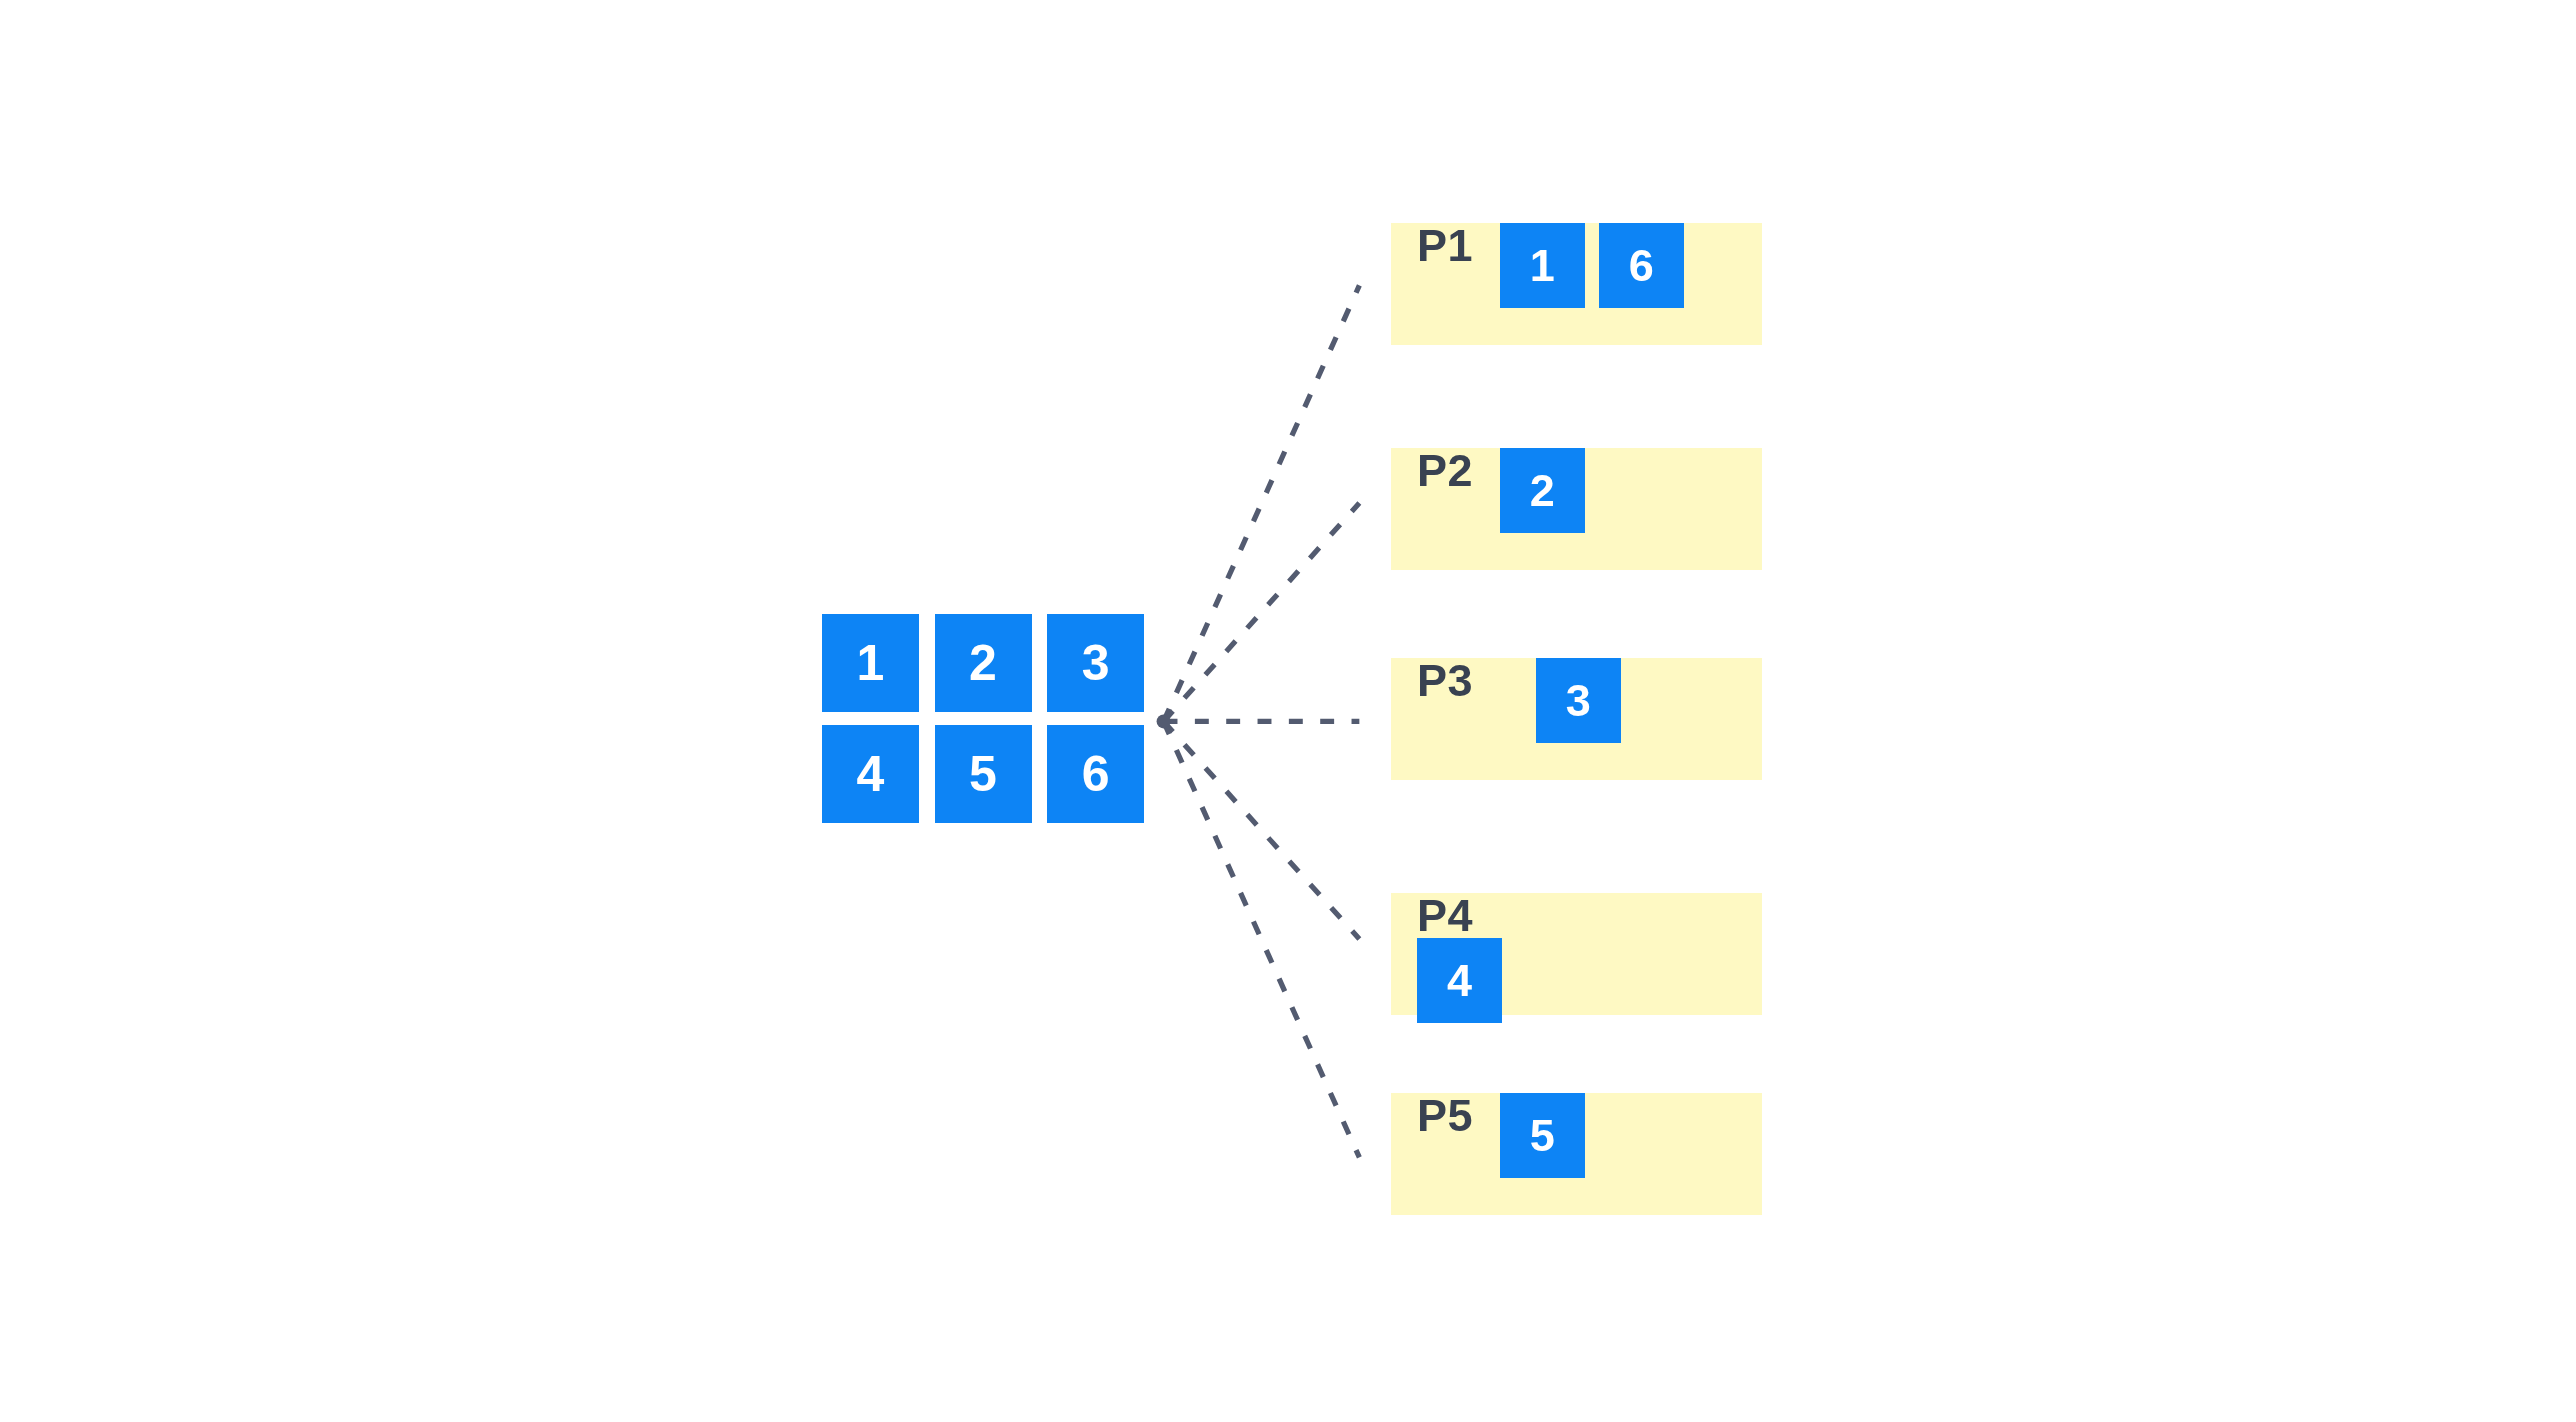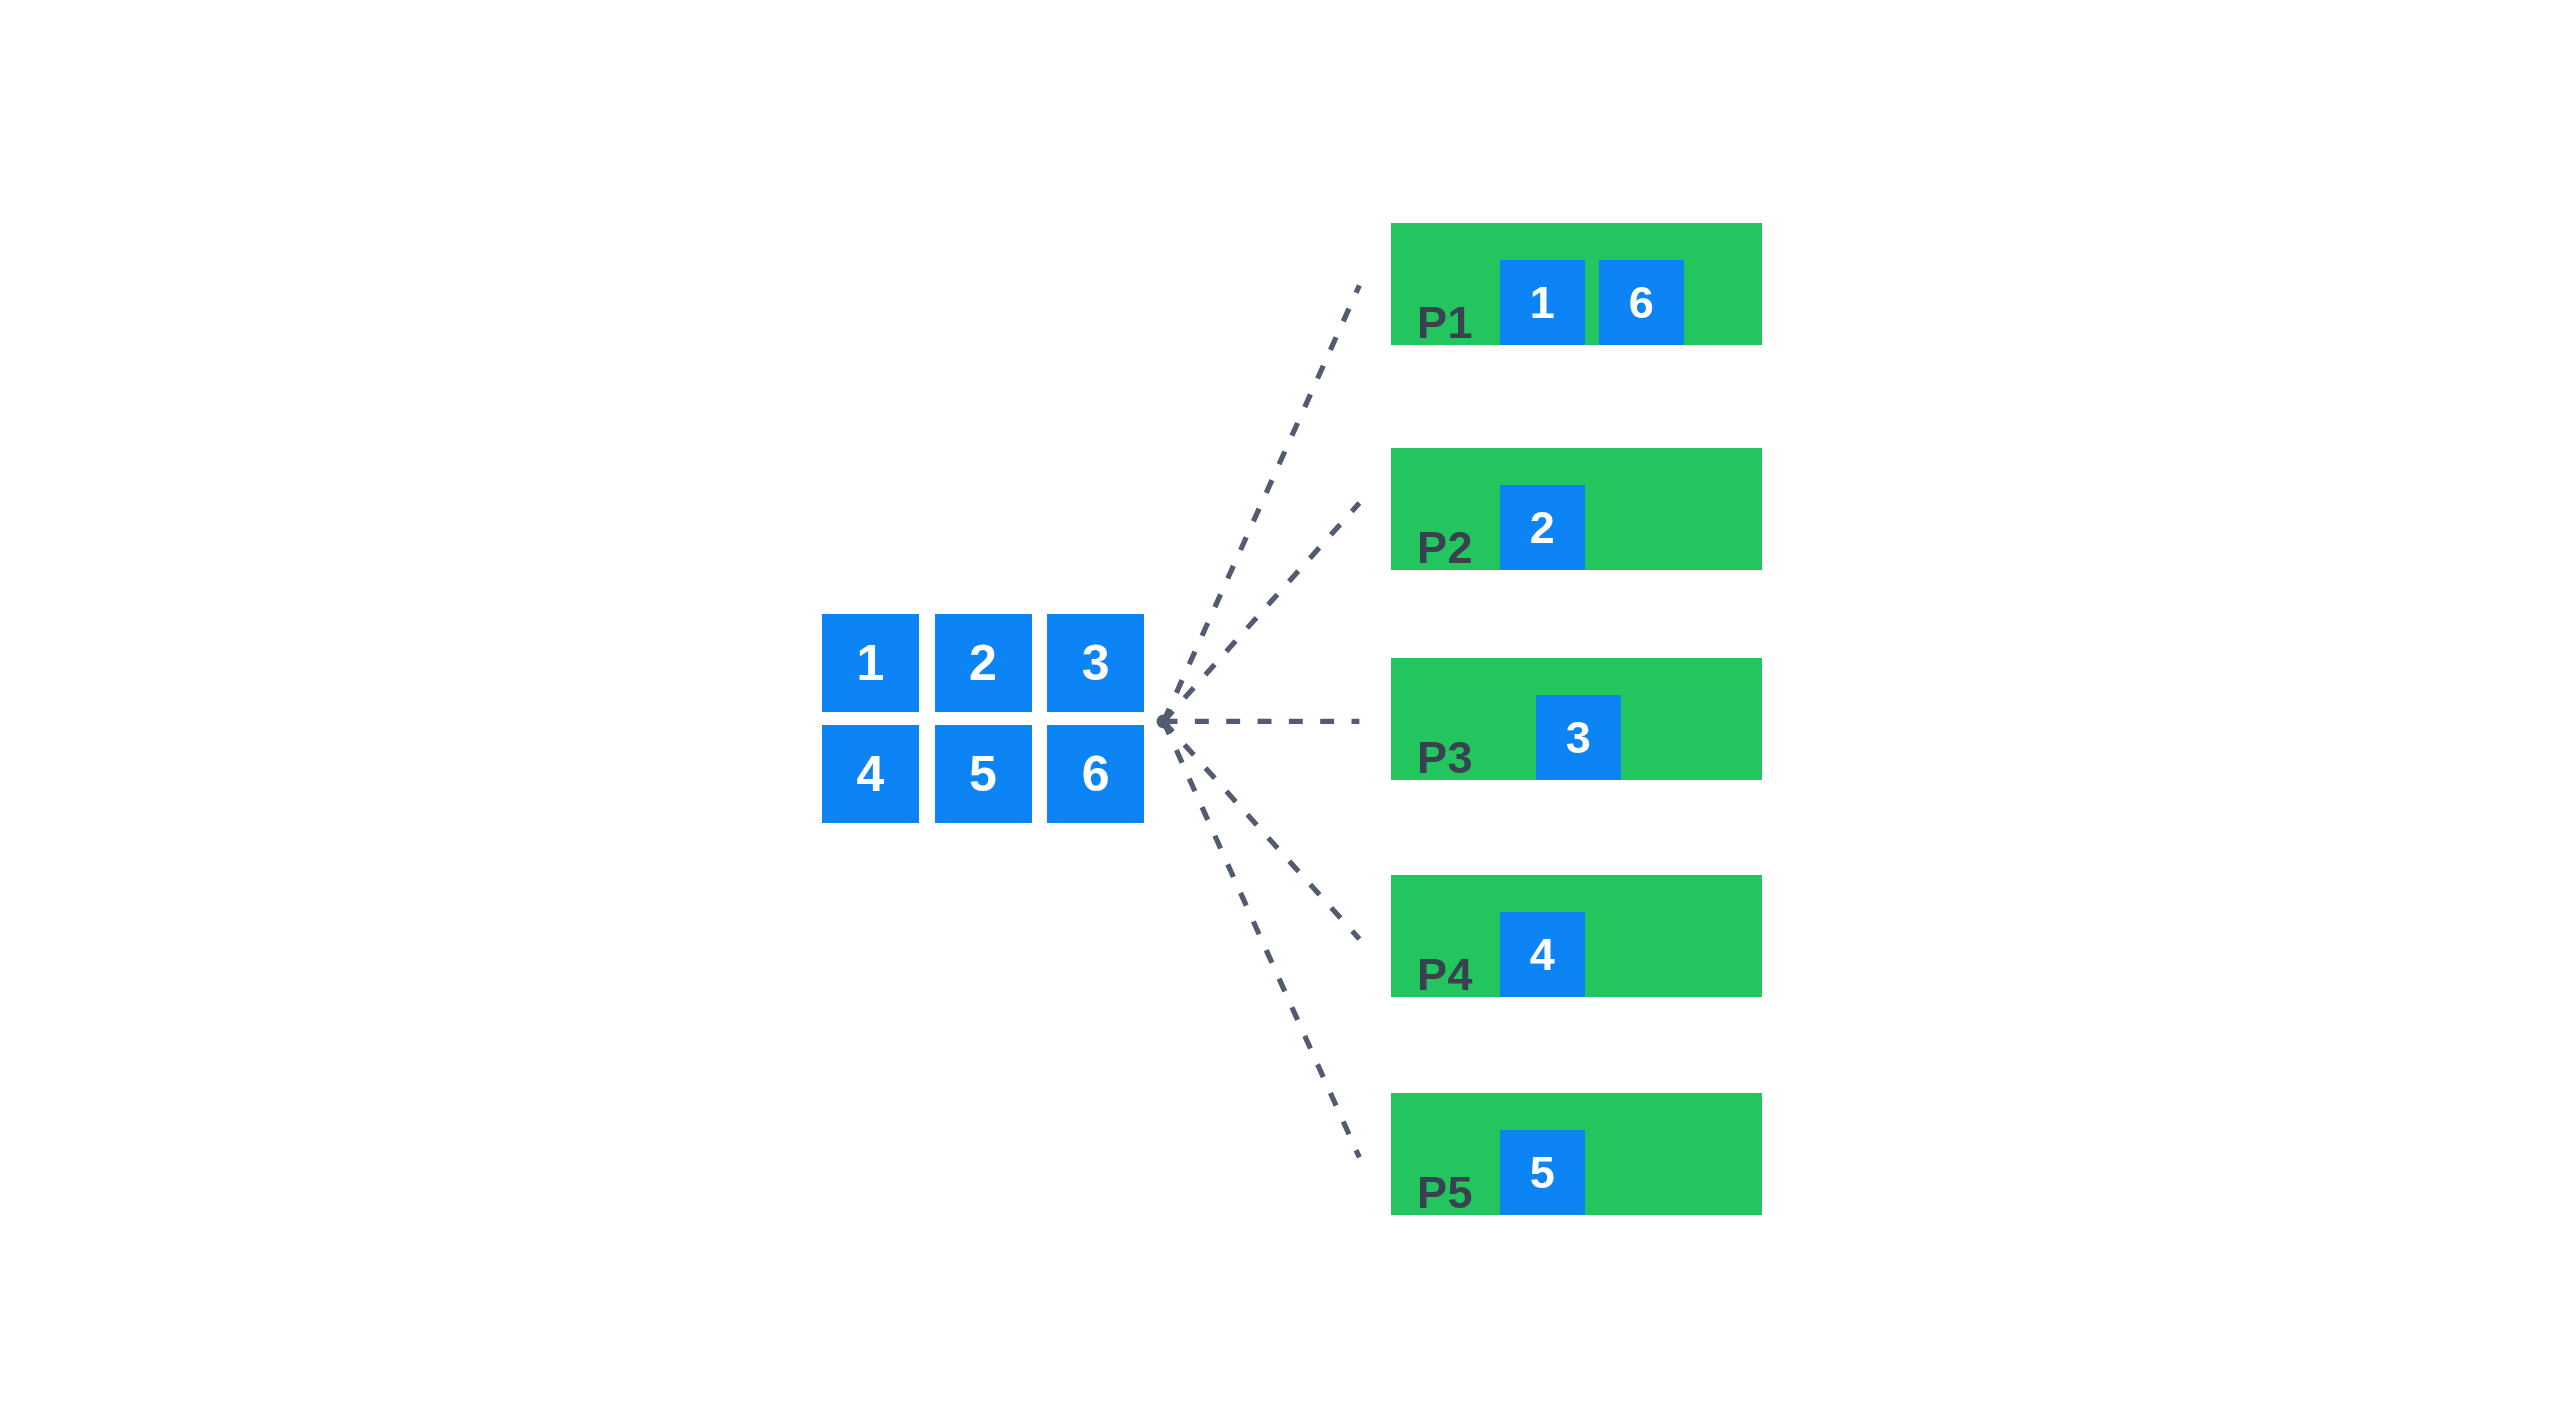--- a/index.html
+++ b/index.html
@@ -58,23 +58,23 @@
     height: 1422px;
     pointer-events: none;
   }
 
   
   .partition-row {
     position: absolute;
     left: 1391px;
     width: 371px;
     height: 122px;
-    background: #22c55e;
+    background: #fef9c3;
     display: flex;
-    align-items: flex-end;
+    align-items: flex-start;
     box-sizing: border-box;
     padding-left: 26px;
   }
 
   .row-label {
     color: #394251;
     font-size: 45px;
     font-weight: bold;
     line-height: 1;
     letter-spacing: 0.4px;
@@ -140,21 +140,21 @@
     </span>
   </div>
 
   <div class="partition-row" style="top: 658px; gap: 36px;">
     <span class="row-label">P3</span>
     <span class="row-tiles">
       <span class="row-tile">3</span>
     </span>
   </div>
 
-  <div class="partition-row" style="top: 875px;">
+  <div class="partition-row" style="top: 893px; flex-direction: column;">
     <span class="row-label">P4</span>
     <span class="row-tiles">
       <span class="row-tile">4</span>
     </span>
   </div>
 
   <div class="partition-row" style="top: 1093px;">
     <span class="row-label">P5</span>
     <span class="row-tiles">
       <span class="row-tile">5</span>

